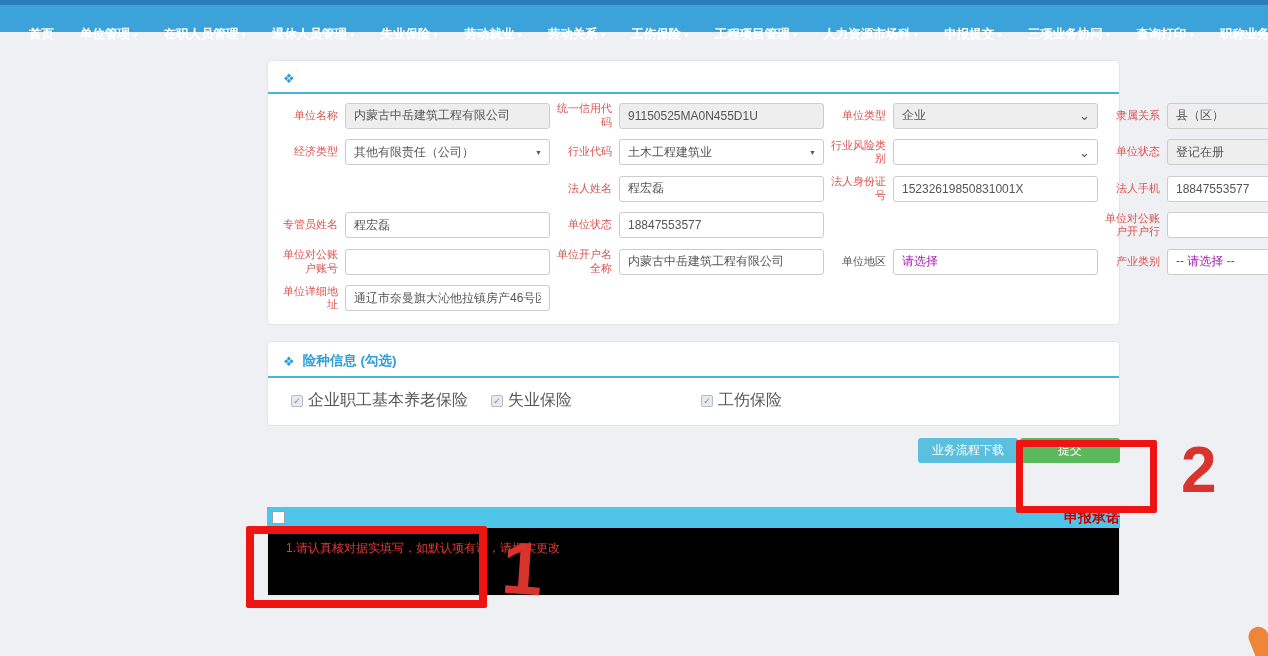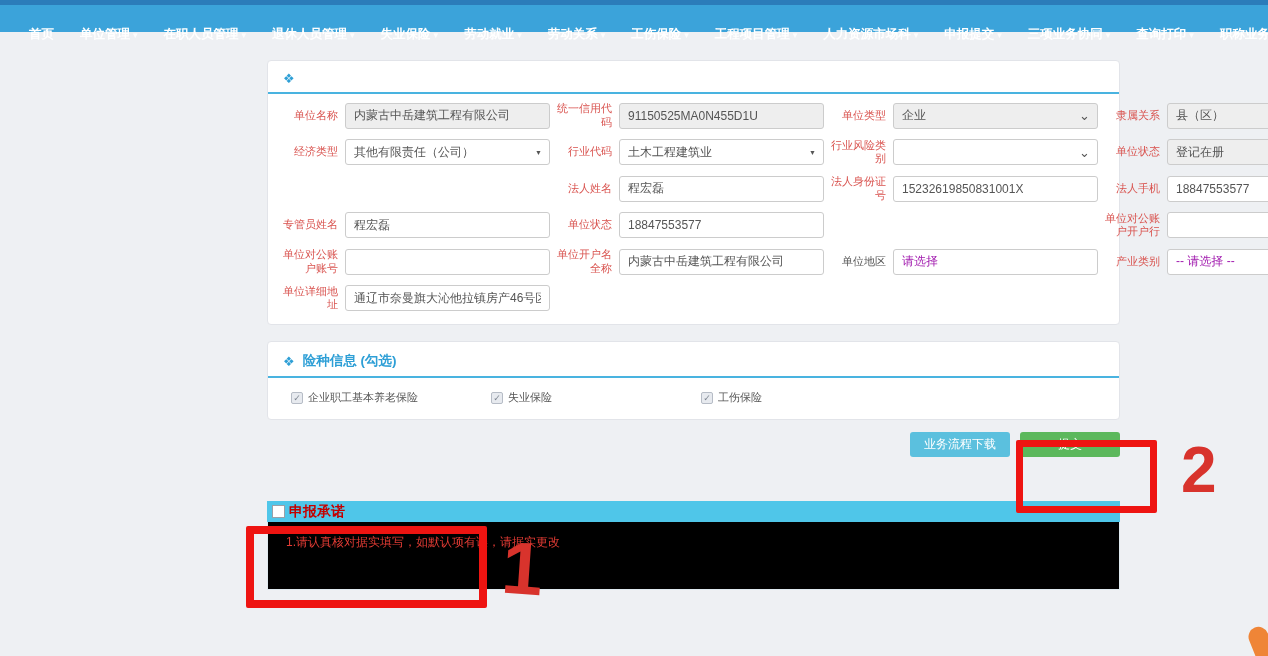--- a/index.html
+++ b/index.html
@@ -32,31 +32,31 @@
   .arrow { position:absolute; right:7px; top:0; height:100%; display:flex; align-items:center; color:#555; }
   .arrow.chevron { font-size:13px; }
   .arrow.triangle { font-size:7px; }
 
   
   #card-insurance { margin-top:16px; }
   #ins-row { display:flex; padding:12px 0 14px 23px; }
   .ins-item { display:flex; align-items:center; width:210px; }
   .ins-item:first-child { width:200px; }
   .cbx { width:12px; height:12px; background:#e7eaef; border:1px solid #b6bcc6; border-radius:2px; font-size:9px; line-height:10px; text-align:center; color:#7d8590; margin-right:5px; }
-  .ins-label { font-size:11px; color:#555; }
-
-  
-  #actions { display:flex; justify-content:flex-end; gap:10px; margin-top:12px; }
+  .ins-label { font-size:16px; color:#555; }
+
+  
+  #actions { display:flex; justify-content:flex-end; gap:2px; margin-top:12px; }
   .btn { height:25px; min-width:100px; border:none; border-radius:3px; color:#fff; font-size:12px; font-family:inherit; padding:0 14px; cursor:pointer; }
   #btn-download { background:#5bc0de; }
   #btn-submit { background:#5cb85c; }
 
   
   #promise { margin-top:44px; }
-  #promise-header { height:21px; background:#4fc6e9; display:flex; align-items:center; padding-left:5px; }
+  #promise-header { height:21px; background:#4fc6e9; display:flex; align-items:center; padding-left:5px;justify-content:space-between; }
   #promise-cbx { width:13px; height:13px; background:#fff; border:1px solid #9aa0a8; margin-right:4px; }
   #promise-title { color:#c40000; font-size:14px; font-weight:bold; }
   #promise-body { background:#000000; border:1px solid #dfe9ef; border-top:none; height:68px; padding:12px 4px 0 18px; }
   #promise-text { color:#e23b34; font-size:12px; }
 
   
   .ann-box { position:absolute; border:8px solid #ee1411; border-radius:2px; z-index:40; }
   #ann-box-2 { left:1016px; top:440px; width:141px; height:73px; border-width:7px; }
   #ann-box-1 { left:246px; top:526px; width:241px; height:82px; }
   .ann-digit { position:absolute; color:#d8332c; font-weight:bold; z-index:41; line-height:1; }

